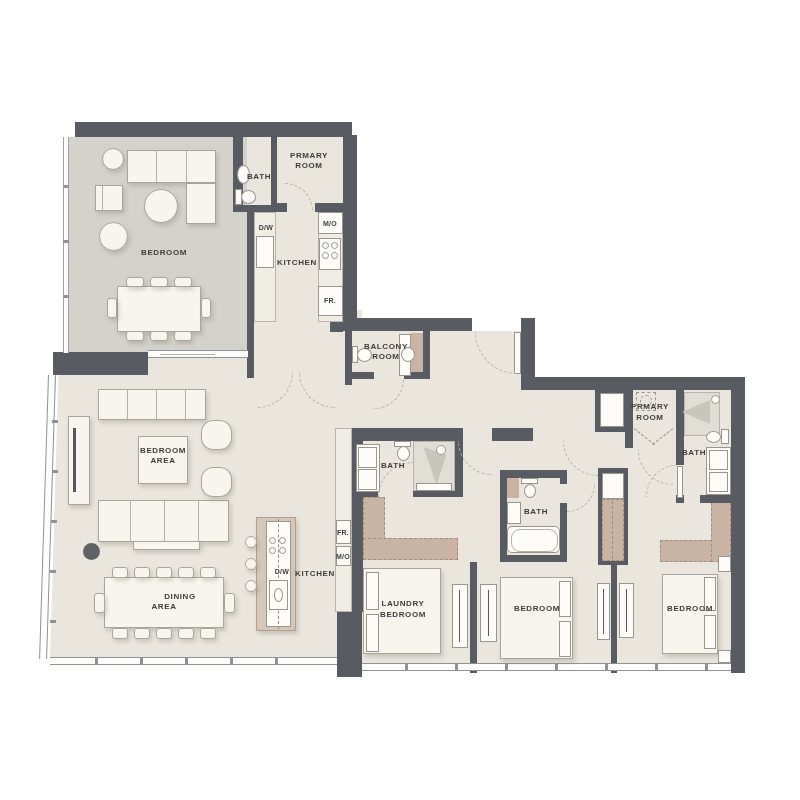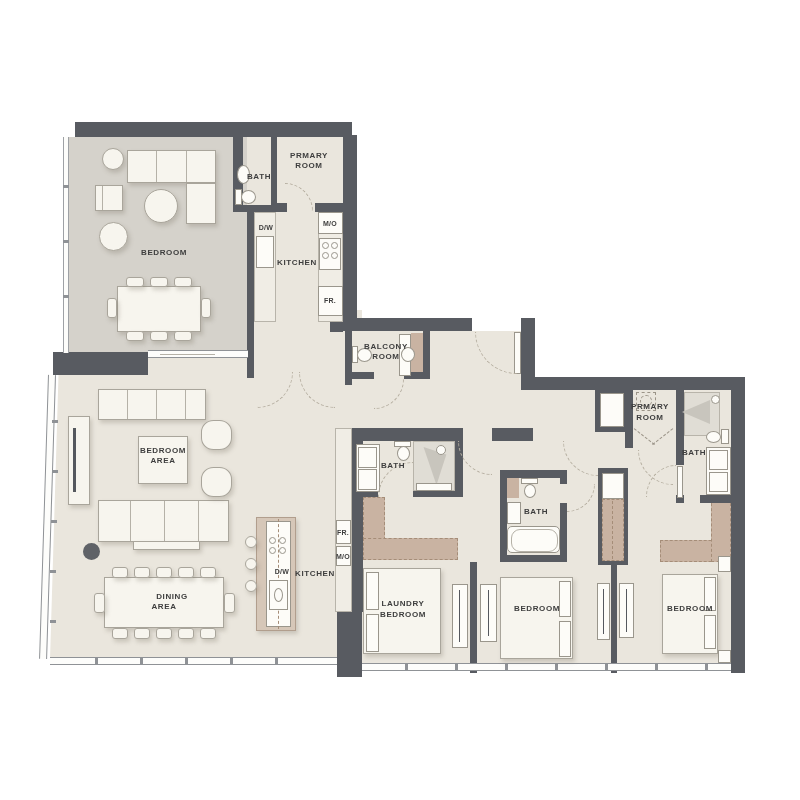--- a/index.html
+++ b/index.html
@@ -277,21 +277,21 @@
   <div class="lbl" style="left:309px;top:156px">PRMARY</div>
   <div class="lbl" style="left:309px;top:166px">ROOM</div>
   <div class="lbl lbs" style="left:266px;top:227px">D/W</div>
   <div class="lbl lbs" style="left:330px;top:223px">M/O</div>
   <div class="lbl" style="left:297px;top:263px">KITCHEN</div>
   <div class="lbl lbs" style="left:330px;top:300px">FR.</div>
   <div class="lbl" style="left:386px;top:347px">BALCONY</div>
   <div class="lbl" style="left:386px;top:357px">ROOM</div>
   <div class="lbl" style="left:163px;top:451px">BEDROOM</div>
   <div class="lbl" style="left:163px;top:461px">AREA</div>
-  <div class="lbl" style="left:172px;top:597px">DINING</div>
+  <div class="lbl" style="left:180px;top:597px">DINING</div>
   <div class="lbl" style="left:164px;top:607px">AREA</div>
   <div class="lbl lbs" style="left:282px;top:571px">D/W</div>
   <div class="lbl" style="left:315px;top:574px">KITCHEN</div>
   <div class="lbl lbs" style="left:343px;top:532px">FR.</div>
   <div class="lbl lbs" style="left:343px;top:556px">M/O</div>
   <div class="lbl" style="left:393px;top:466px">BATH</div>
   <div class="lbl" style="left:403px;top:604px">LAUNDRY</div>
   <div class="lbl" style="left:403px;top:615px">BEDROOM</div>
   <div class="lbl" style="left:536px;top:512px">BATH</div>
   <div class="lbl" style="left:537px;top:609px">BEDROOM</div>

